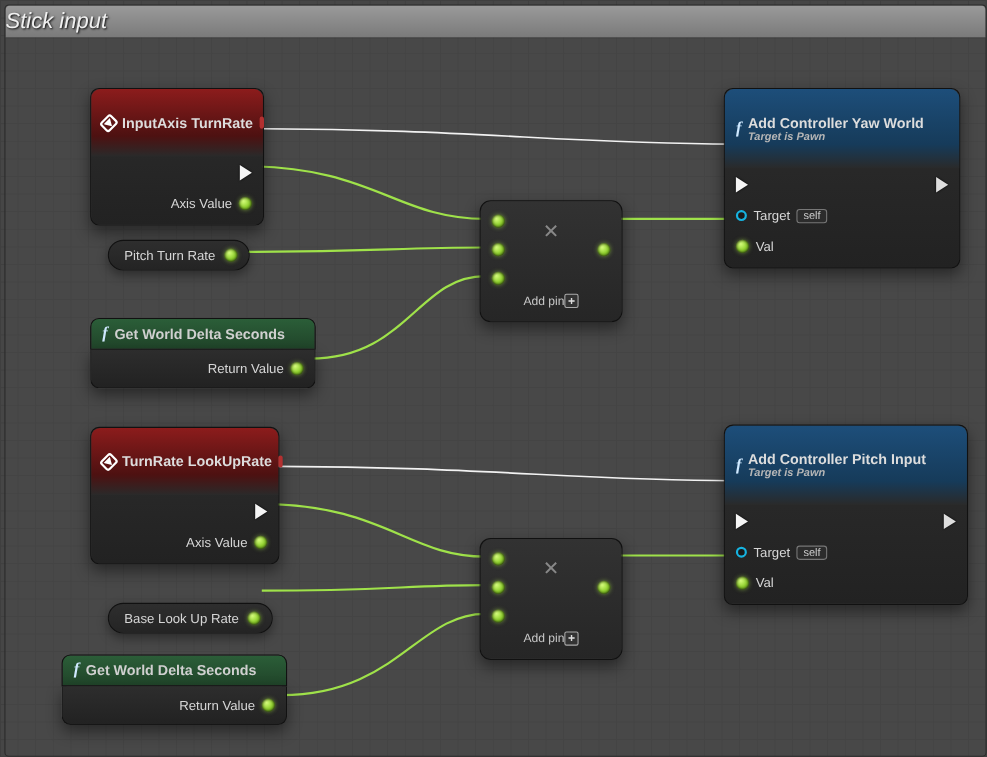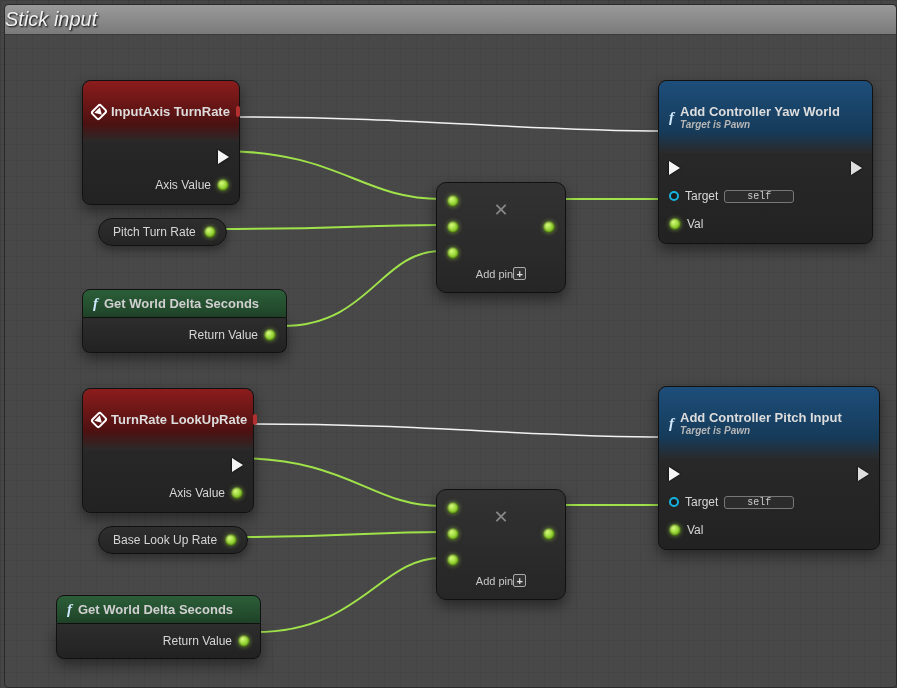--- a/index.html
+++ b/index.html
@@ -88,22 +88,22 @@
     background: radial-gradient(circle at 35% 30%, #d8ff7e, #8ecf2c 55%, #5a8c1a);
     box-shadow: 0 0 3px #000 inset, 0 0 4px #a8e04c88;
   }
   .data-pin.blue-ring {
     background:#1a1a1a;
     border:2px solid #16b3e0;
     width:10px;height:10px;border-radius:50%;
     box-shadow:none;
   }
   .self-chip {
-    border:1px solid #777; border-radius:3px; padding:0 22px;
-    font-size:10px; color:#ccc; background:#2c2c2c;font-family:Liberation Mono, monospace;
+    border:1px solid #777; border-radius:3px; padding:0 5px;
+    font-size:10px; color:#ccc; background:#2c2c2c;
   }
   .bp-indicator {
     width:11px;height:11px;border-radius:3px;border:2px solid #b33030;background:#2a0a0a;
     margin-left:auto;
   }
   .event-diamond {
     width:14px;height:14px;border:2px solid #fff;border-radius:3px;
     transform:rotate(45deg);
     display:flex;align-items:center;justify-content:center;
     background:#8c1c1c00;
@@ -279,21 +279,21 @@
             <span class="exec-pin"></span>
           </div>
         <div class="pin-row rt">
           <span class="data-pin"></span>
             <span class="pin-label">Axis Value</span>
         </div>
       </div>
     </div>
   </div>
 
-  <div class="var-pill" style="left:98px;top:526px">
+  <div class="var-pill" style="left:98px;top:548px">
     <span class="pin-label">Base Look Up Rate</span>
     <span class="data-pin"></span>
   </div>
 
   <div class="func-node" style="left:56px;top:595px;width:205px">
     <div class="func-head">
       <span class="fx-icon">f</span>
       <span>Get World Delta Seconds</span>
     </div>
     <div class="func-body">

